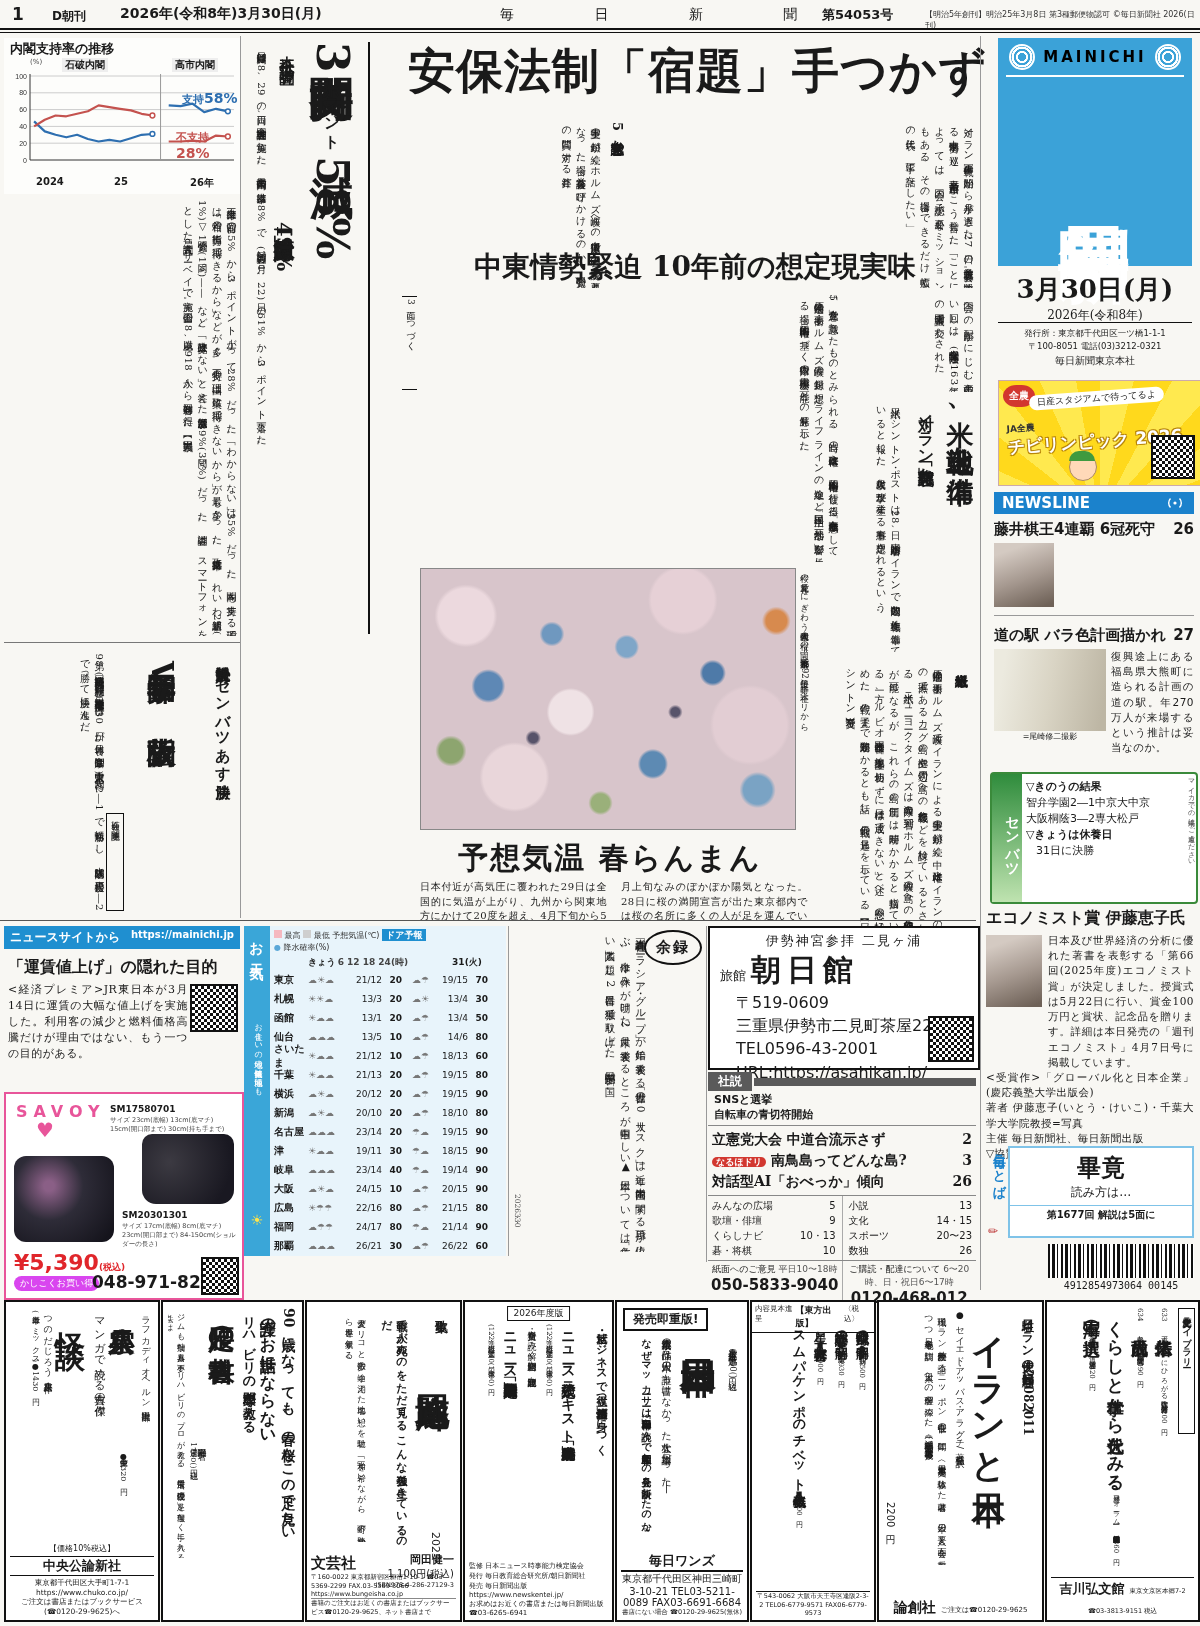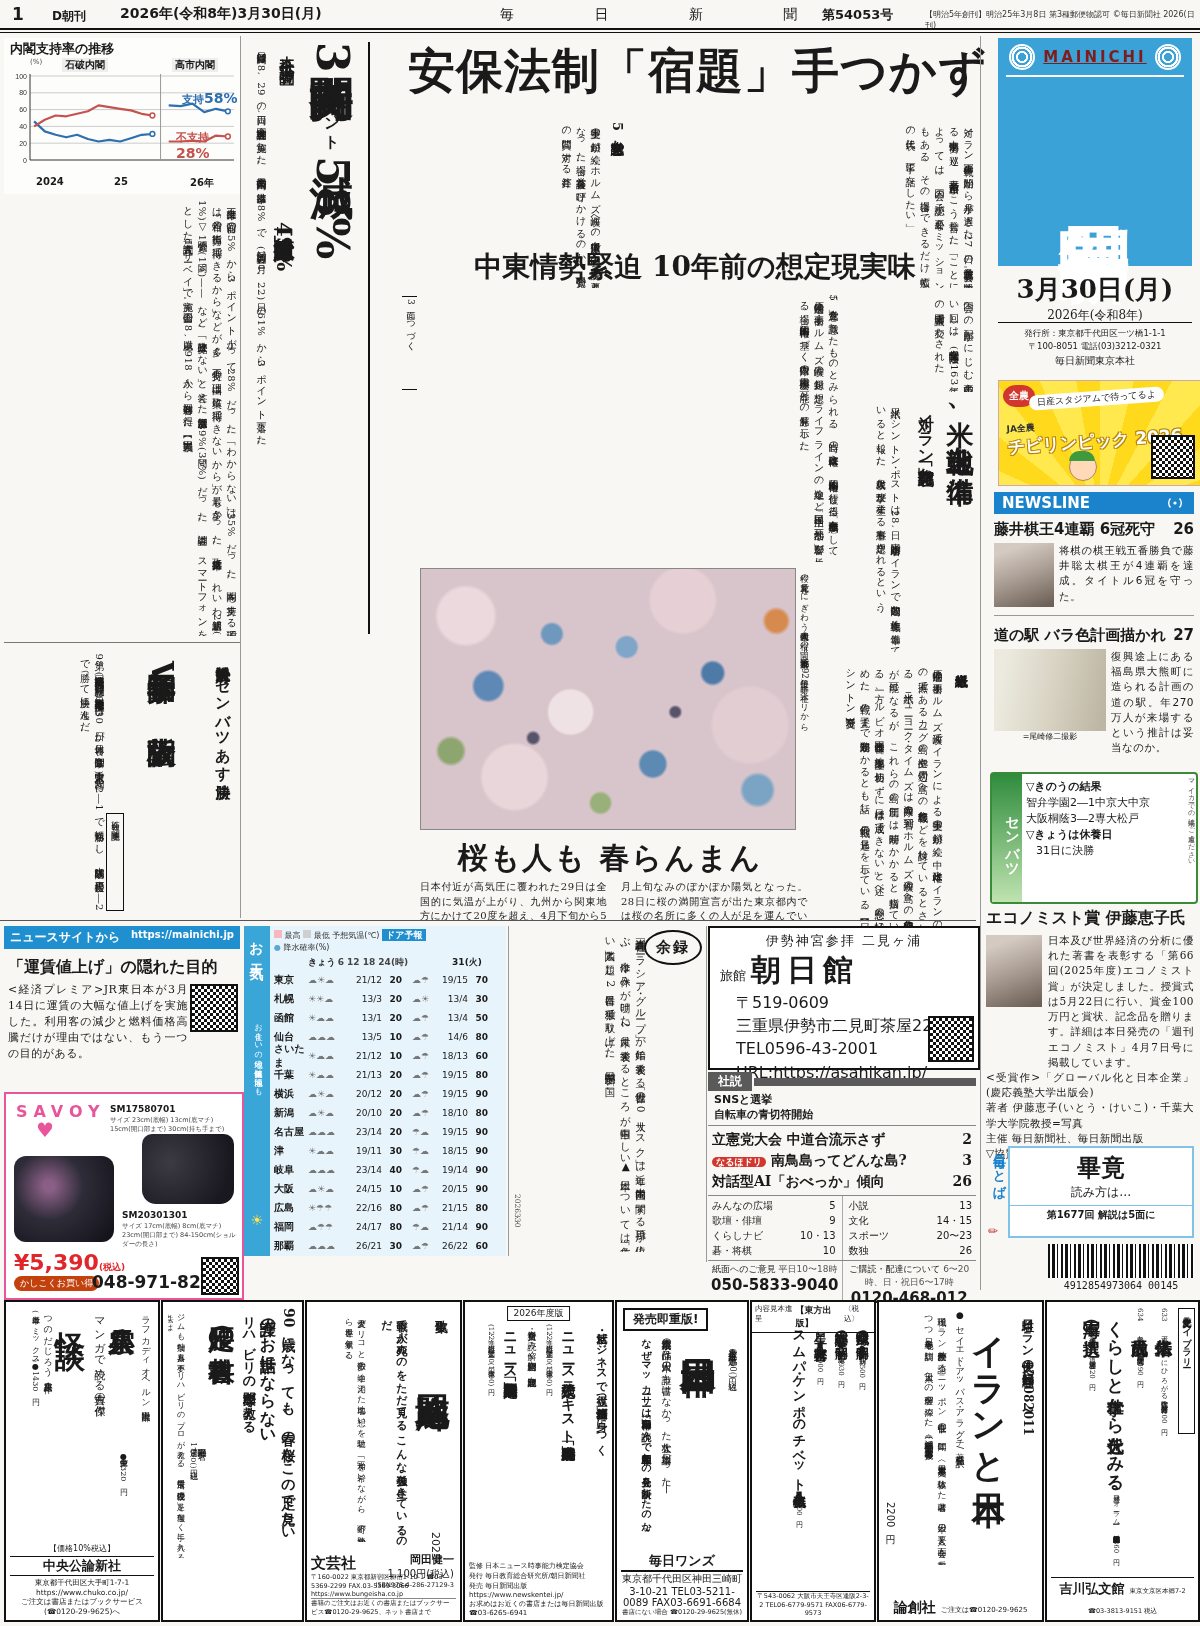--- a/index.html
+++ b/index.html
@@ -114,21 +114,21 @@
   <div class="abs v bt" style="left:420px;top:294px;width:420px;height:268px;">「5党合意」を意識したものとみられる。当時の安倍政権は、集団的自衛権を行使し得る「存立危機事態」として、原油輸送の要衝・ホルムズ海峡の封鎖を想定。ライフラインの途絶など「国民生活に死活的な影響」が生じる場合、集団的自衛権に基づく自衛隊の機雷除去が可能との見解を示した。</div>
 
   <div class="abs v" style="left:938px;top:400px;width:40px;height:250px;font-size:27px;font-weight:bold;">米、地上戦を準備</div>
   <div class="abs v" style="left:906px;top:402px;width:30px;height:252px;font-size:16px;font-weight:bold;">対イラン「急襲作戦」か</div>
   <div class="abs v bt" style="left:822px;top:400px;width:80px;height:252px;">米紙ワシントン・ポストは28日、米国防総省がイランで数週間の地上作戦を準備していると報じた。大規模な攻撃が発生する事態も想定されるという。</div>
   <div class="abs v" style="left:948px;top:664px;width:22px;height:70px;font-size:13px;font-weight:bold;">米紙報道</div>
   <div class="abs v bt" style="left:814px;top:662px;width:130px;height:266px;">原油輸送の要衝ホルムズ海峡でイランによる事実上の封鎖が続く中、米政権はイランの原油取引の拠点であるカーグ島の占拠や周辺の島々への急襲作戦などを検討しているとされる。米紙ニューヨーク・タイムズは海兵隊の到着でホルムズ海峡の島々への急襲作戦の実施が可能になるが、これらの島の制圧には時間がかかると指摘している。一方、ルビオ米国務長官は「地上部隊を一切使わずに目標は達成できない」と述べ、懸念の払拭に努めた。作戦の完了まで数週間かかるとも話し、長期戦の見通しを示している。【ワシントン金寿英】</div>
 
   <div class="abs photo-sakura" style="left:420px;top:568px;width:374px;height:260px;border:1px solid #888;"></div>
   <div class="abs v" style="left:797px;top:568px;width:13px;height:260px;font-size:8.5px;line-height:1.2;">桜の花見客でにぎわう代々木公園の「桜の園」=東京都渋谷区で29日午後2時半、本社ヘリから</div>
-  <div class="abs" style="left:440px;top:838px;width:340px;text-align:center;font-size:30px;font-weight:bold;letter-spacing:2px;white-space:nowrap;">桜も人も 春らんまん</div>
+  <div class="abs" style="left:440px;top:838px;width:340px;text-align:center;font-size:30px;font-weight:bold;letter-spacing:2px;white-space:nowrap;">予想気温 春らんまん</div>
   <div class="abs bt" style="left:420px;top:880px;width:388px;height:50px;column-count:2;column-gap:14px;font-size:10px;">日本付近が高気圧に覆われた29日は全国的に気温が上がり、九州から関東地方にかけて20度を超え、4月下旬から5月上旬なみのぽかぽか陽気となった。28日に桜の満開宣言が出た東京都内では桜の名所に多くの人が足を運んでいた。代々木公園(渋谷区)の「桜の園」を上空から眺めると、レジャーシートが隙間なく並び、花見客がつかの間の花霞を楽しんでいた。【平川義之、写真も】</div>
 
   <div class="abs" style="left:4px;top:642px;width:236px;height:276px;border-top:1px solid #777;">
     <div class="abs v" style="right:8px;top:12px;width:42px;height:250px;font-size:15px;font-weight:bold;">
       <span>近畿勢対決</span>　<span>センバツあす決勝</span>
     </div>
     <div class="abs v" style="right:58px;top:8px;width:54px;height:262px;font-size:29px;font-weight:bold;">智弁学園 VS 大阪桐蔭</div>
     <div class="abs v" style="right:116px;bottom:8px;width:14px;height:94px;font-size:8.5px;border:1px solid #111;padding:1px;">社会面に関連記事</div>
     <div class="abs v bt" style="left:6px;top:10px;width:96px;height:258px;">第98回選抜高校野球大会(毎日新聞社、日本高校野球連盟主催)は30日が休養日。智弁学園は中京大中京(愛知)に2―1で逆転勝ちし、大阪桐蔭は専大松戸に3―2で勝って決勝に進んだ。</div>
   </div>
@@ -146,21 +146,21 @@
   <div class="abs" style="left:4px;top:1092px;width:236px;height:204px;border:2px solid #e8559a;background:#fff;">
     <span class="sans" style="position:absolute;left:10px;top:8px;color:#e8559a;font-size:16px;font-weight:bold;letter-spacing:6px;">SAVOY</span>
     <span style="position:absolute;left:30px;top:24px;color:#e8559a;font-size:20px;">♥</span>
     <div class="sans" style="position:absolute;left:104px;top:10px;font-size:9px;font-weight:bold;"><span>SM17580701</span></div>
     <div class="sans" style="position:absolute;left:104px;top:22px;width:126px;font-size:6.5px;color:#444;">サイズ 23cm(底幅) 13cm(底マチ) 15cm(開口部まで) 30cm(持ち手まで)</div>
     <div style="position:absolute;right:8px;top:40px;width:92px;height:70px;border-radius:10px 10px 14px 14px;background:radial-gradient(circle at 30% 40%,#3c3a42,#191821 80%);"></div>
     <div style="position:absolute;left:8px;top:62px;width:100px;height:86px;border-radius:12px;background:radial-gradient(circle at 35% 35%,#8a5f86 6%,#2e2c38 40%,#15141c 90%);"></div>
     <div class="sans" style="position:absolute;left:116px;top:116px;font-size:9px;font-weight:bold;"><span>SM20301301</span></div>
     <div class="sans" style="position:absolute;left:116px;top:128px;width:116px;font-size:6.5px;color:#444;">サイズ 17cm(底幅) 8cm(底マチ) 23cm(開口部まで) 84-150cm(ショルダーの長さ)</div>
     <span class="sans" style="position:absolute;left:8px;top:156px;color:#e0262b;font-weight:bold;font-size:22px;"><span>¥5,390</span><span style="font-size:9px;">(税込)</span></span>
-    <span class="sans" style="position:absolute;left:8px;top:182px;background:#c2410c;color:#fff;font-size:9px;border-radius:8px;padding:1px 6px;">かしこくお買い得</span>
+    <span class="sans" style="position:absolute;left:8px;top:182px;background:#d946ef;color:#fff;font-size:9px;border-radius:8px;padding:1px 6px;">かしこくお買い得</span>
     <span class="sans" style="position:absolute;left:86px;top:178px;font-size:17px;font-weight:bold;">048-971-8250</span>
     <div class="abs qr" style="right:3px;bottom:3px;width:34px;height:34px;"></div>
   </div>
 
   <div class="abs" style="left:244px;top:926px;width:262px;height:330px;background:#e8f4fb;">
     <div class="abs" style="left:0;top:0;width:26px;height:330px;background:#3aa6d8;color:#fff;">
       <div class="v sans" style="margin:6px auto;font-size:14px;font-weight:bold;letter-spacing:4px;height:80px;">お天気</div>
       <div class="v sans" style="margin:4px auto;font-size:8px;height:190px;">お住まいの地域の気象情報は地域面にも</div>
       <div style="text-align:center;color:#ffe54a;font-size:14px;">☀</div>
     </div>
@@ -408,21 +408,21 @@
         <div style="font-size:15px;font-weight:bold;">0120-468-012</div>
       </div>
     </div>
   </div>
 
   <div class="abs rule-v" style="left:980px;top:36px;height:1254px;"></div>
 
   <div class="abs" style="left:998px;top:38px;width:194px;height:228px;background:#3ba2d8;">
     <div style="display:flex;align-items:center;justify-content:center;gap:8px;padding-top:6px;">
       <span style="width:22px;height:22px;border-radius:50%;background:radial-gradient(circle,#3ba2d8 25%,#fff 27% 38%,#3ba2d8 40% 52%,#fff 54% 66%,#3ba2d8 68%);border:2px solid #fff;"></span>
-      <span class="sans" style="color:#7f1d1d;font-weight:bold;font-size:15px;letter-spacing:3px;text-decoration:underline;">MAINICHI</span>
+      <span class="sans" style="color:#000000;font-weight:bold;font-size:15px;letter-spacing:3px;">MAINICHI</span>
       <span style="width:22px;height:22px;border-radius:50%;background:radial-gradient(circle,#3ba2d8 25%,#fff 27% 38%,#3ba2d8 40% 52%,#fff 54% 66%,#3ba2d8 68%);border:2px solid #fff;"></span>
     </div>
     <div style="height:2px;background:#fff;margin:5px 8px;"></div>
     <div class="v" style="margin:2px auto 0;height:178px;color:#fff;font-size:72px;font-weight:bold;line-height:86px;text-align:center;">毎日新聞</div>
   </div>
   <div class="abs" style="left:998px;top:272px;width:194px;text-align:center;">
     <div style="font-size:26px;font-weight:bold;">3月30日(月)</div>
     <div style="font-size:12px;">2026年(令和8年)</div>
   </div>
   <div class="abs rule-h" style="left:998px;top:322px;width:194px;background:#111;"></div>
@@ -451,21 +451,20 @@
           <circle cx="11" cy="7" r="1.6" fill="#fff"></circle>
           <path d="M6.5 2.5 A6.5 6.5 0 0 0 6.5 11.5 M15.5 2.5 A6.5 6.5 0 0 1 15.5 11.5" stroke="#fff" stroke-width="1.4" fill="none"></path>
         </svg>
     </div>
     <div class="sans" style="font-size:15px;font-weight:bold;padding:6px 0 4px;display:flex;justify-content:space-between;">
       <span>藤井棋王4連覇 6冠死守</span>
         <span>26</span>
     </div>
     <div style="display:flex;gap:5px;">
       <div class="portrait" style="width:60px;height:64px;flex:none;"></div>
-      <div class="sans bt" style="font-size:10.5px;">将棋の棋王戦五番勝負で藤井聡太棋王が4連覇を達成。タイトル6冠を守った。</div>
     </div>
     <div class="rule-h" style="margin:8px 0;"></div>
     <div class="sans" style="font-size:15px;font-weight:bold;padding:2px 0 4px;display:flex;justify-content:space-between;">
       <span>道の駅 バラ色計画描かれ</span>
         <span>27</span>
     </div>
     <div style="display:flex;gap:5px;">
       <div style="flex:none;">
         <div class="photo-doc" style="width:112px;height:82px;"></div>
         <div class="sans" style="font-size:8px;text-align:center;">=尾崎修二撮影</div>

